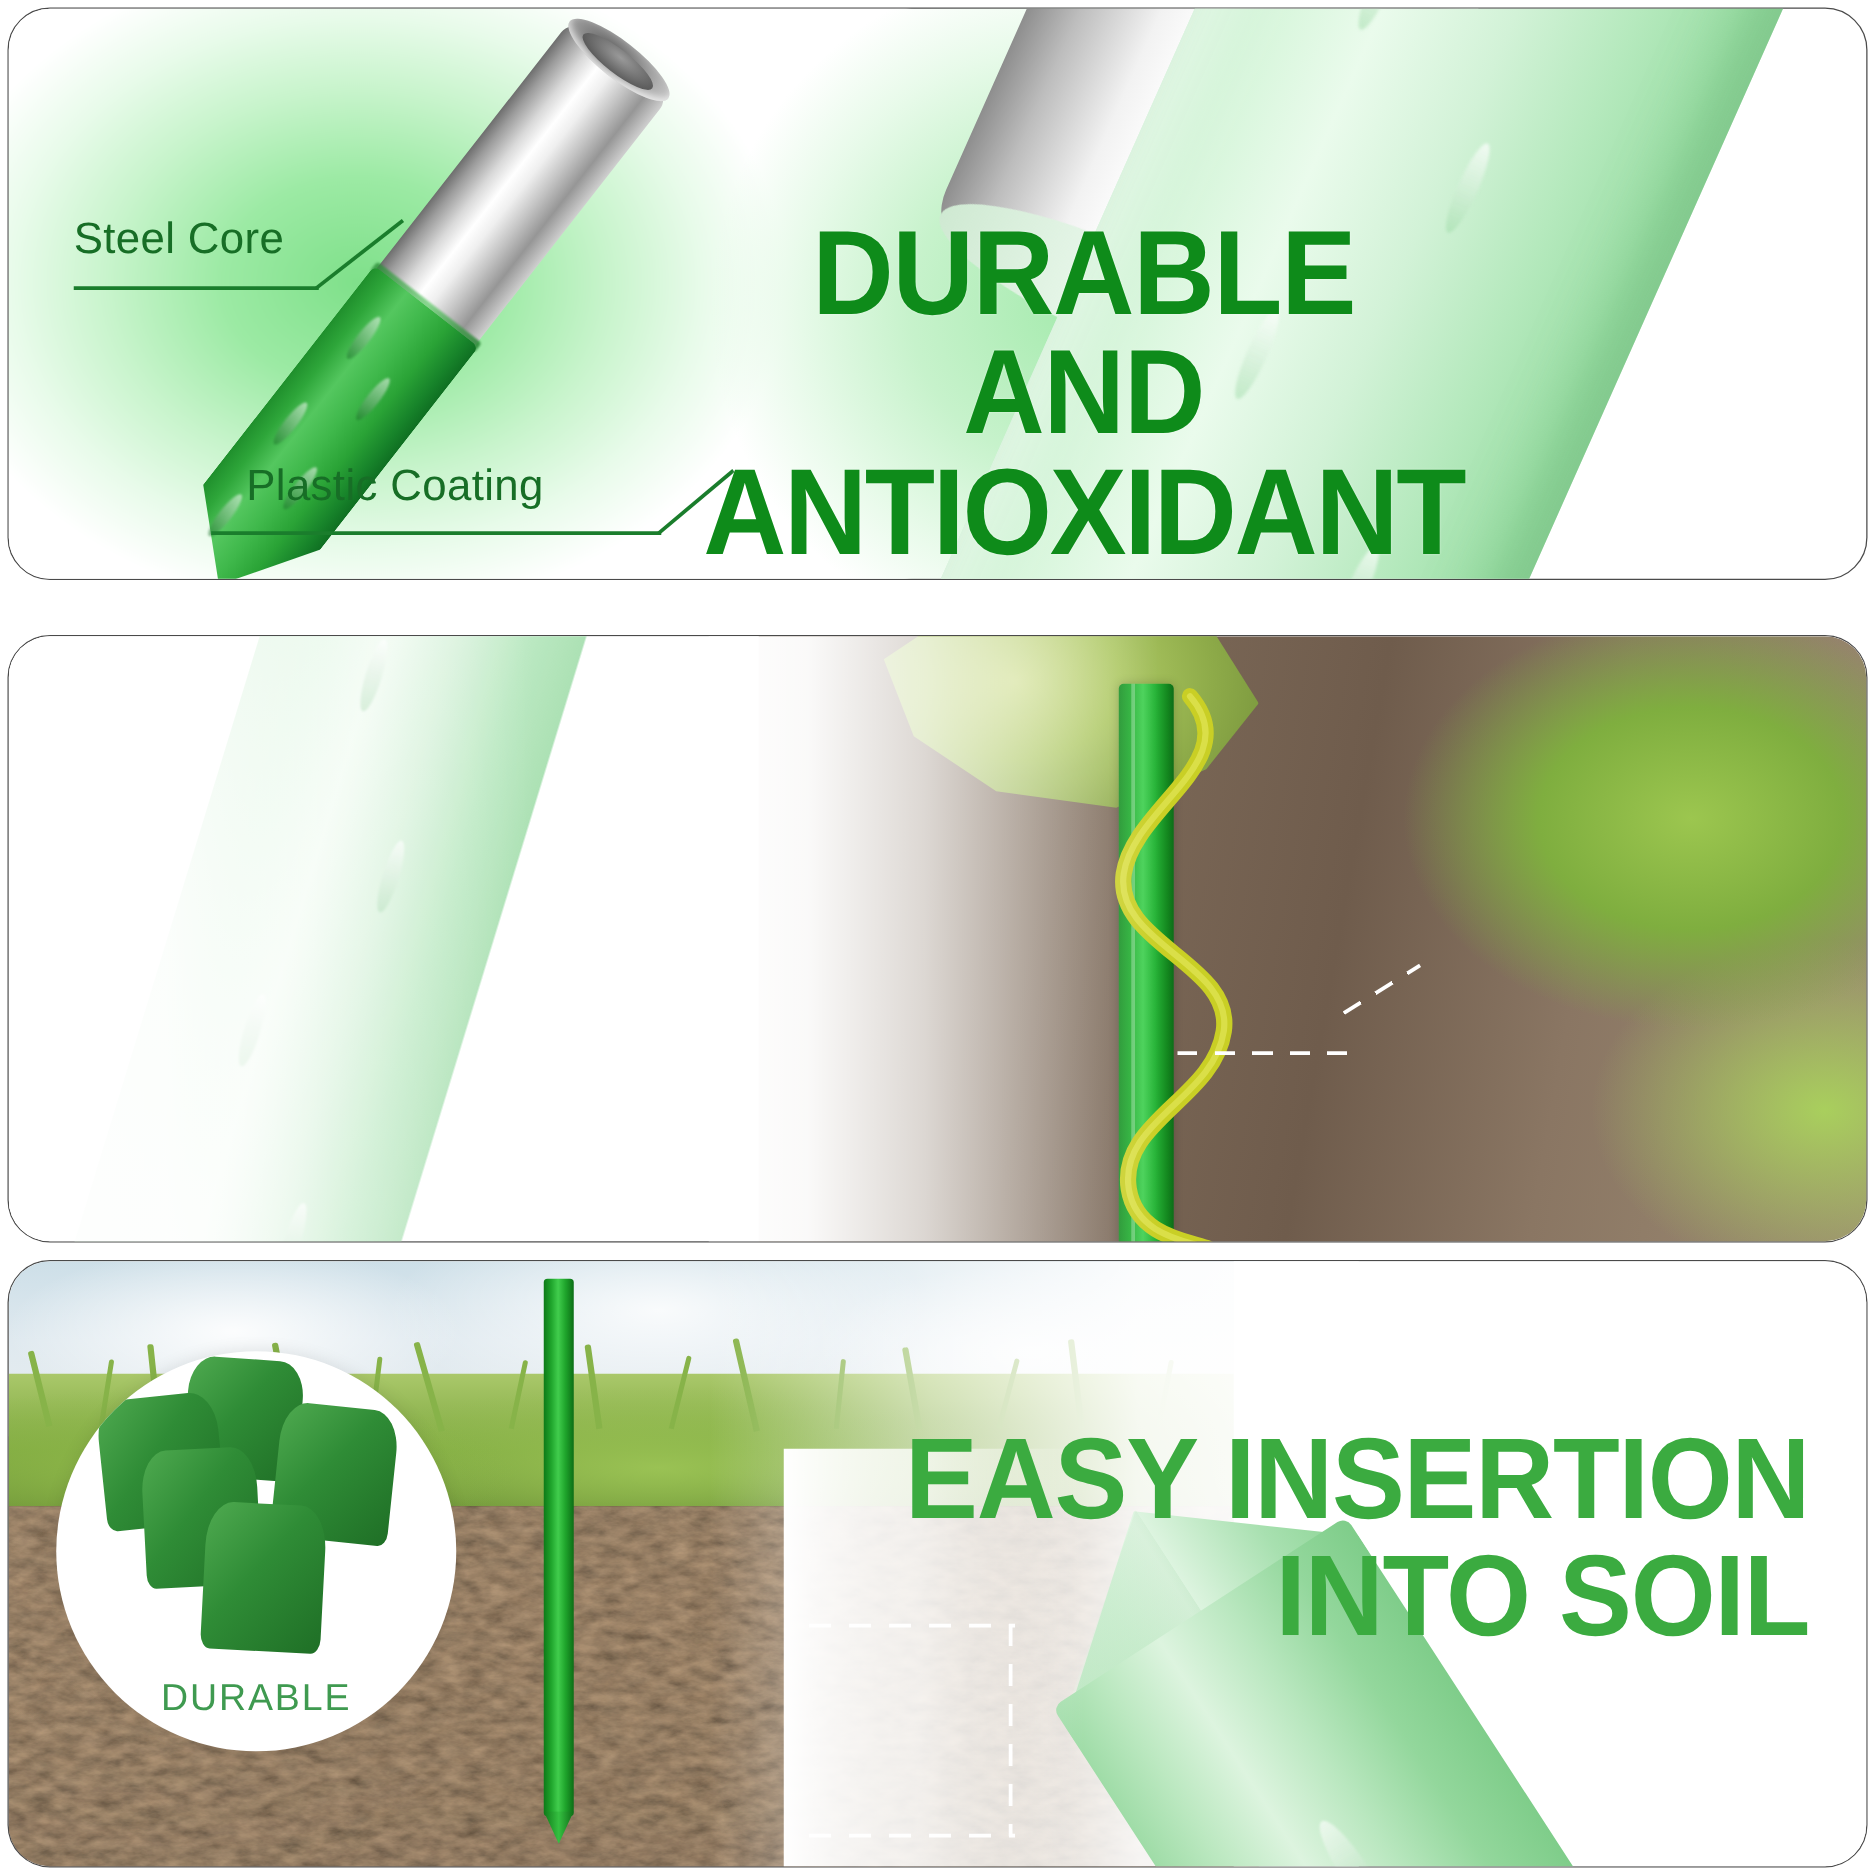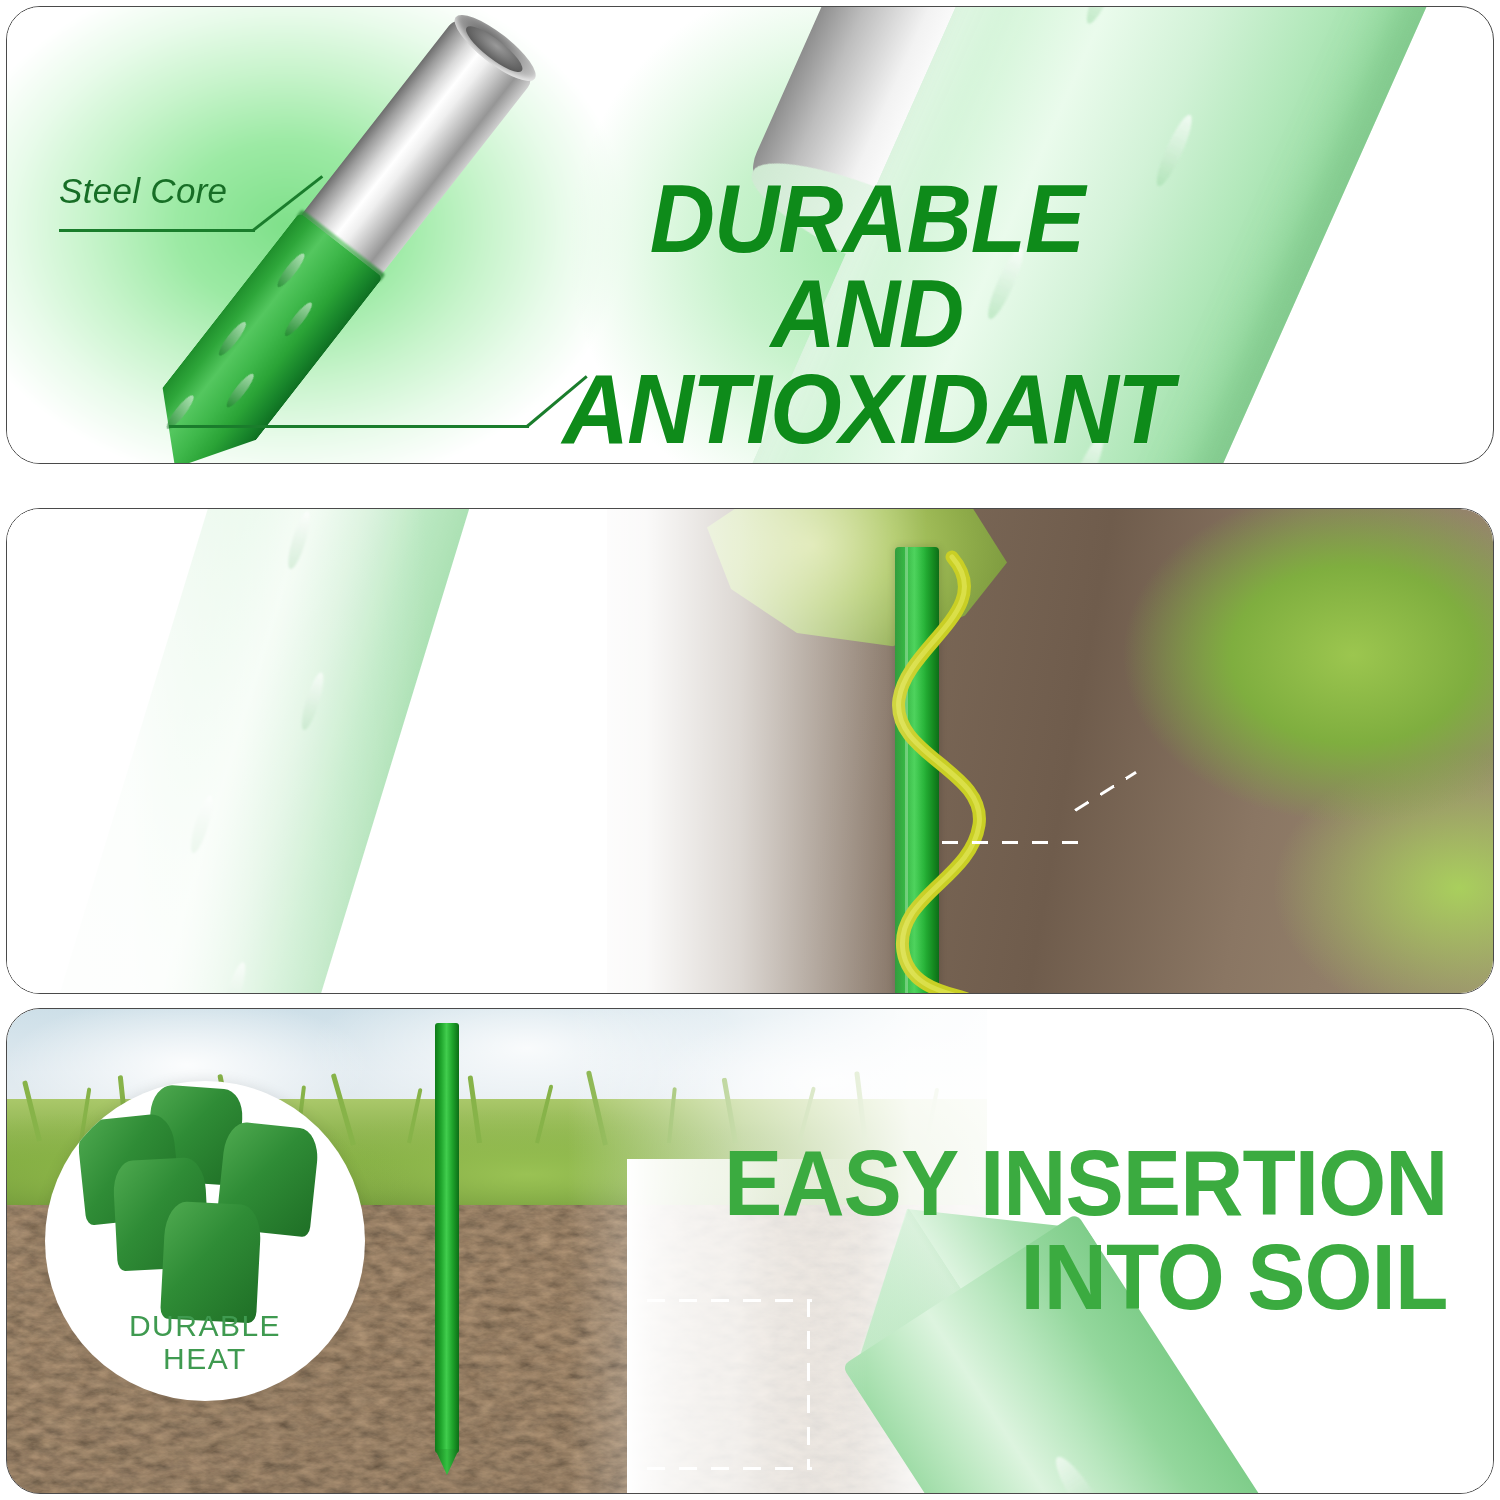--- a/index.html
+++ b/index.html
@@ -15,21 +15,21 @@
   
   .panel{
     position:absolute;
     left:6px;width:1488px;
     border:1.5px solid #4a4a4a;
     border-radius:34px;
     overflow:hidden;
     background:#ffffff;
     box-sizing:border-box;
   }
-  #panel-durable{ top:6px;   height:458px;font-style:italic; }
+  #panel-durable{ top:6px;   height:458px; }
   #panel-climbers{ top:508px; height:486px; }
   #panel-soil{ top:1008px; height:486px; }
 
   
   .p1-glow{
     position:absolute;left:-40px;top:-60px;width:760px;height:620px;
     background:radial-gradient(ellipse 55% 52% at 42% 45%,
         #7fe08a 0%, #9ceaa4 26%, #c8f4cc 48%, #e8fbea 66%, #ffffff 82%);
     filter:blur(2px);
   }
@@ -346,20 +346,23 @@
       <div class="gdimple" style="left:64px;top:408px;"></div>
       <div class="gdimple" style="left:30px;top:462px;"></div>
     </div>
 
     <div class="callout" style="left:52px;top:164px;">
       <div class="txt">Steel Core</div>
     </div>
     <div class="lead-h" style="left:52px;top:222px;width:196px;"></div>
     <div class="lead-d" style="left:246px;top:222px;width:88px;transform:rotate(-38deg);"></div>
 
+    <div class="callout" style="left:190px;top:362px;">
+      <div class="txt">Plastic Coating</div>
+    </div>
     <div class="lead-h" style="left:162px;top:418px;width:360px;"></div>
     <div class="lead-d" style="left:520px;top:418px;width:78px;transform:rotate(-40deg);"></div>
 
     <h2 class="p1-head">
       <span class="l1">DURABLE</span>
       <span class="l2">AND</span>
       <span class="l3">ANTIOXIDANT</span>
     </h2>
   </section>
 
@@ -451,21 +454,20 @@
     <div class="p3-bigtip-fade"></div>
 
     <div class="p3-circle">
       <div class="p3-cone" style="left:104px;top:6px;width:92px;height:96px;transform:rotate(4deg);"></div>
       <div class="p3-cone" style="left:36px;top:36px;width:96px;height:104px;transform:rotate(-6deg);"></div>
       <div class="p3-cone" style="left:176px;top:44px;width:94px;height:108px;transform:rotate(6deg);"></div>
       <div class="p3-cone" style="left:70px;top:78px;width:92px;height:110px;transform:rotate(-3deg);"></div>
       <div class="p3-cone" style="left:118px;top:122px;width:96px;height:118px;transform:rotate(3deg);"></div>
       <div class="lbl">
         <div>DURABLE</div>
-        <div>HEAT</div>
       </div>
     </div>
 
     <h2 class="p3-head">
       <div>EASY INSERTION</div>
       <div>INTO SOIL</div>
     </h2>
   </section>
 
 </div>

